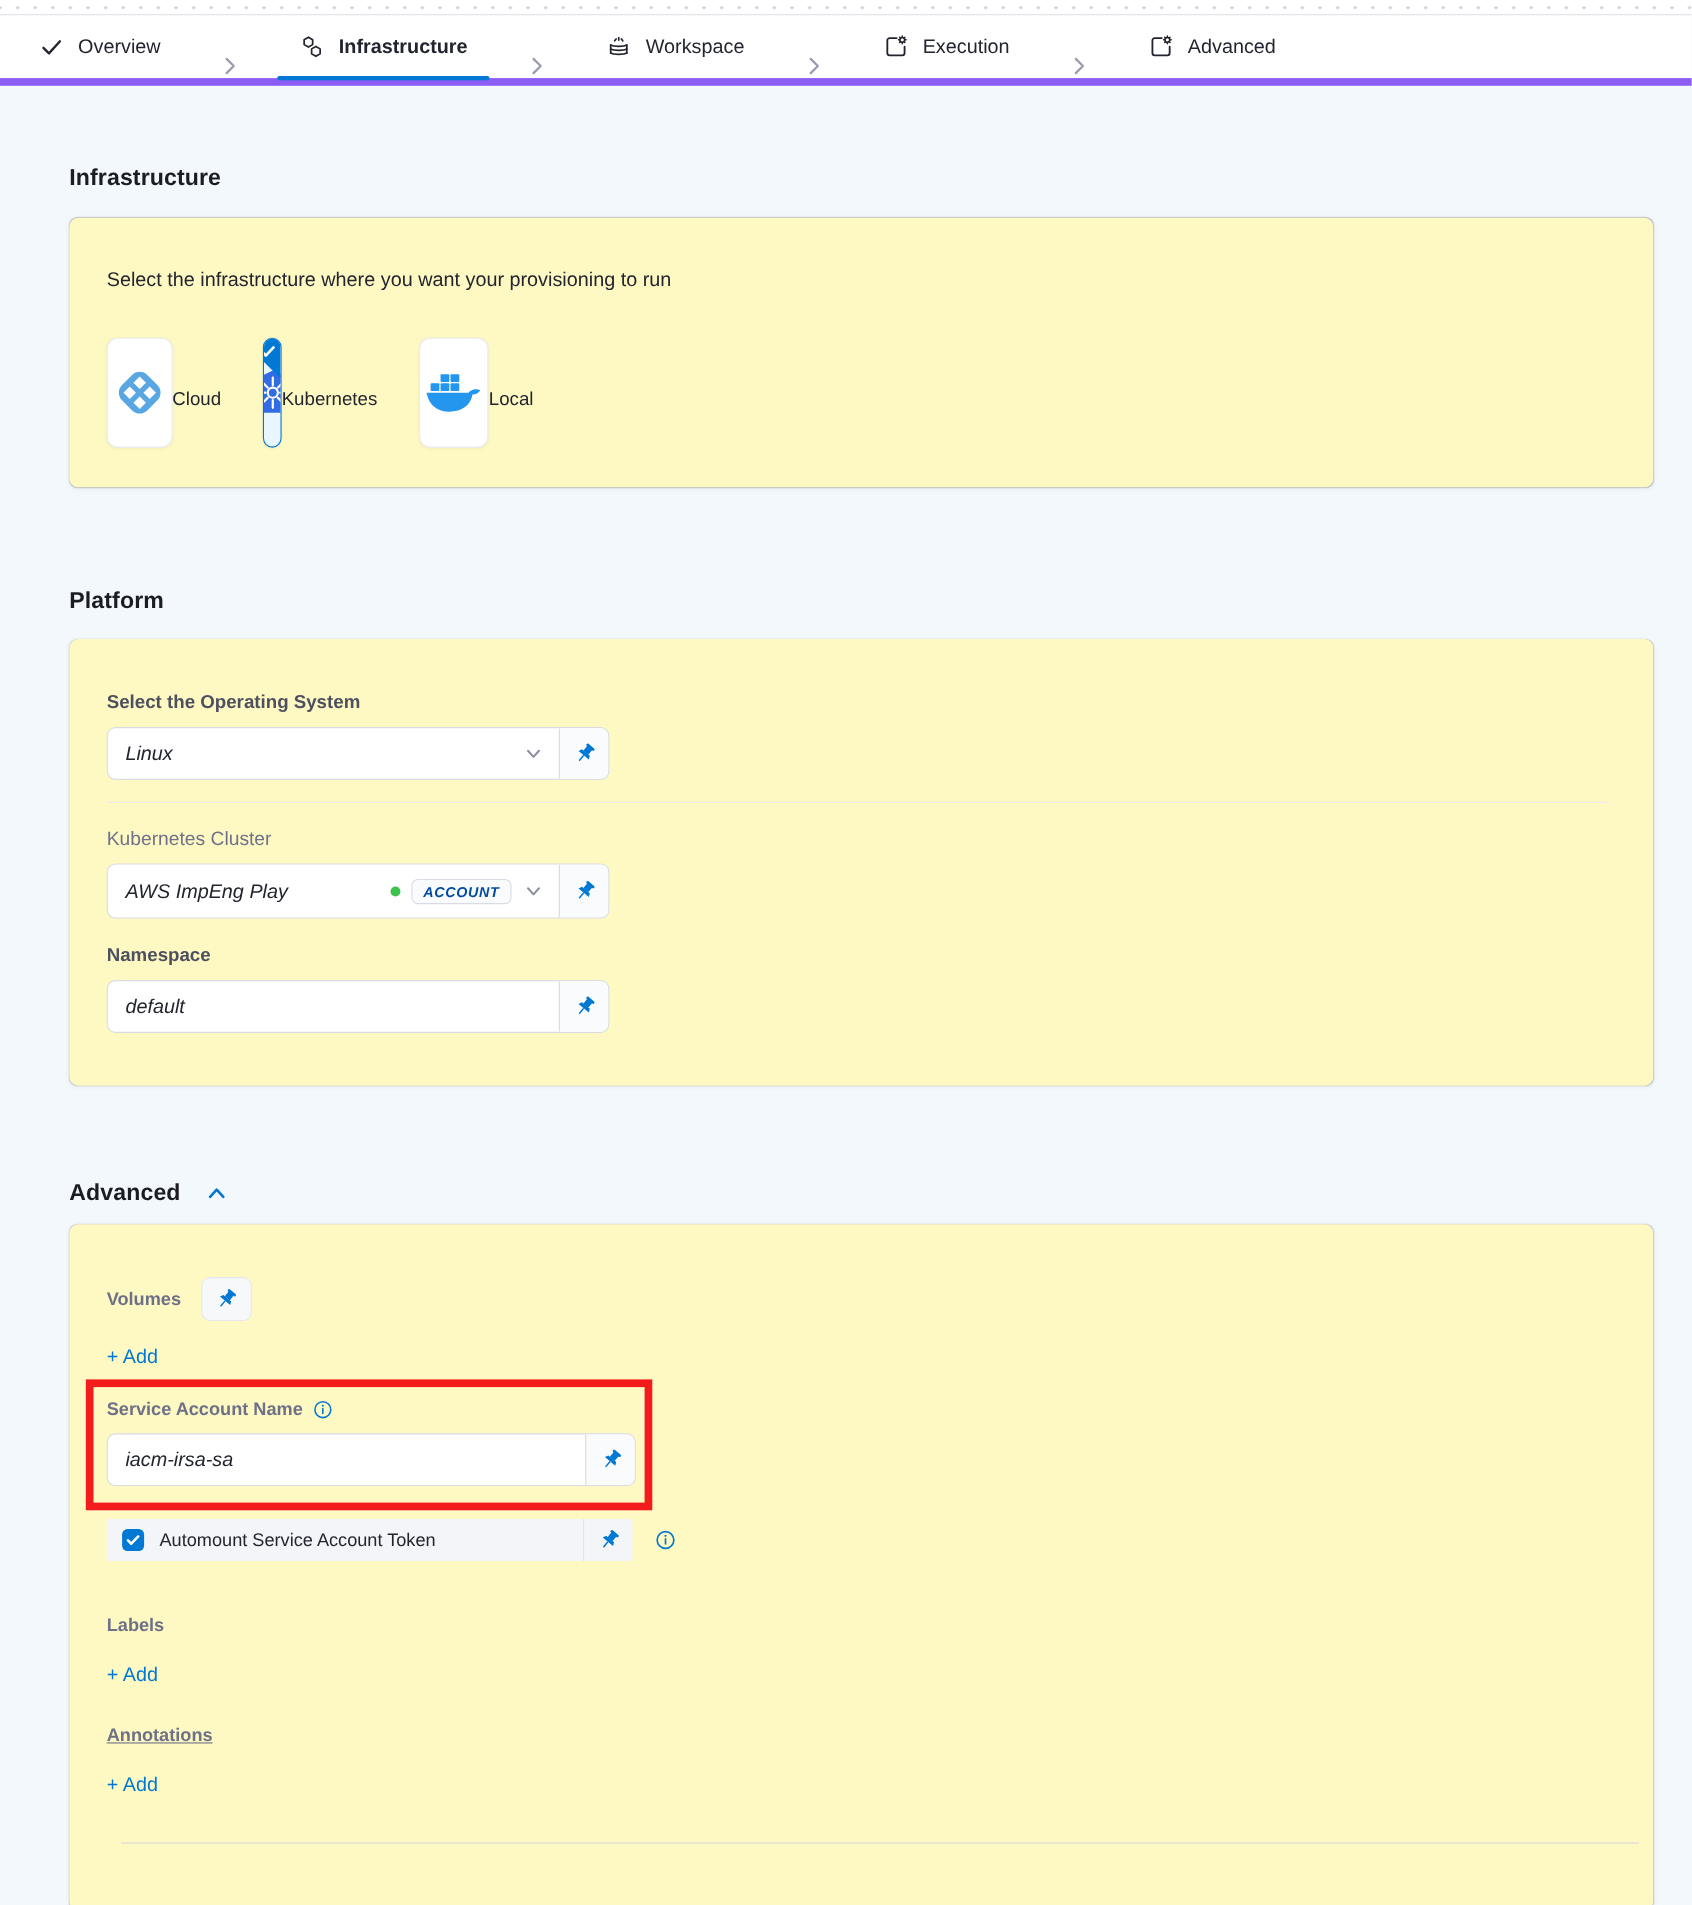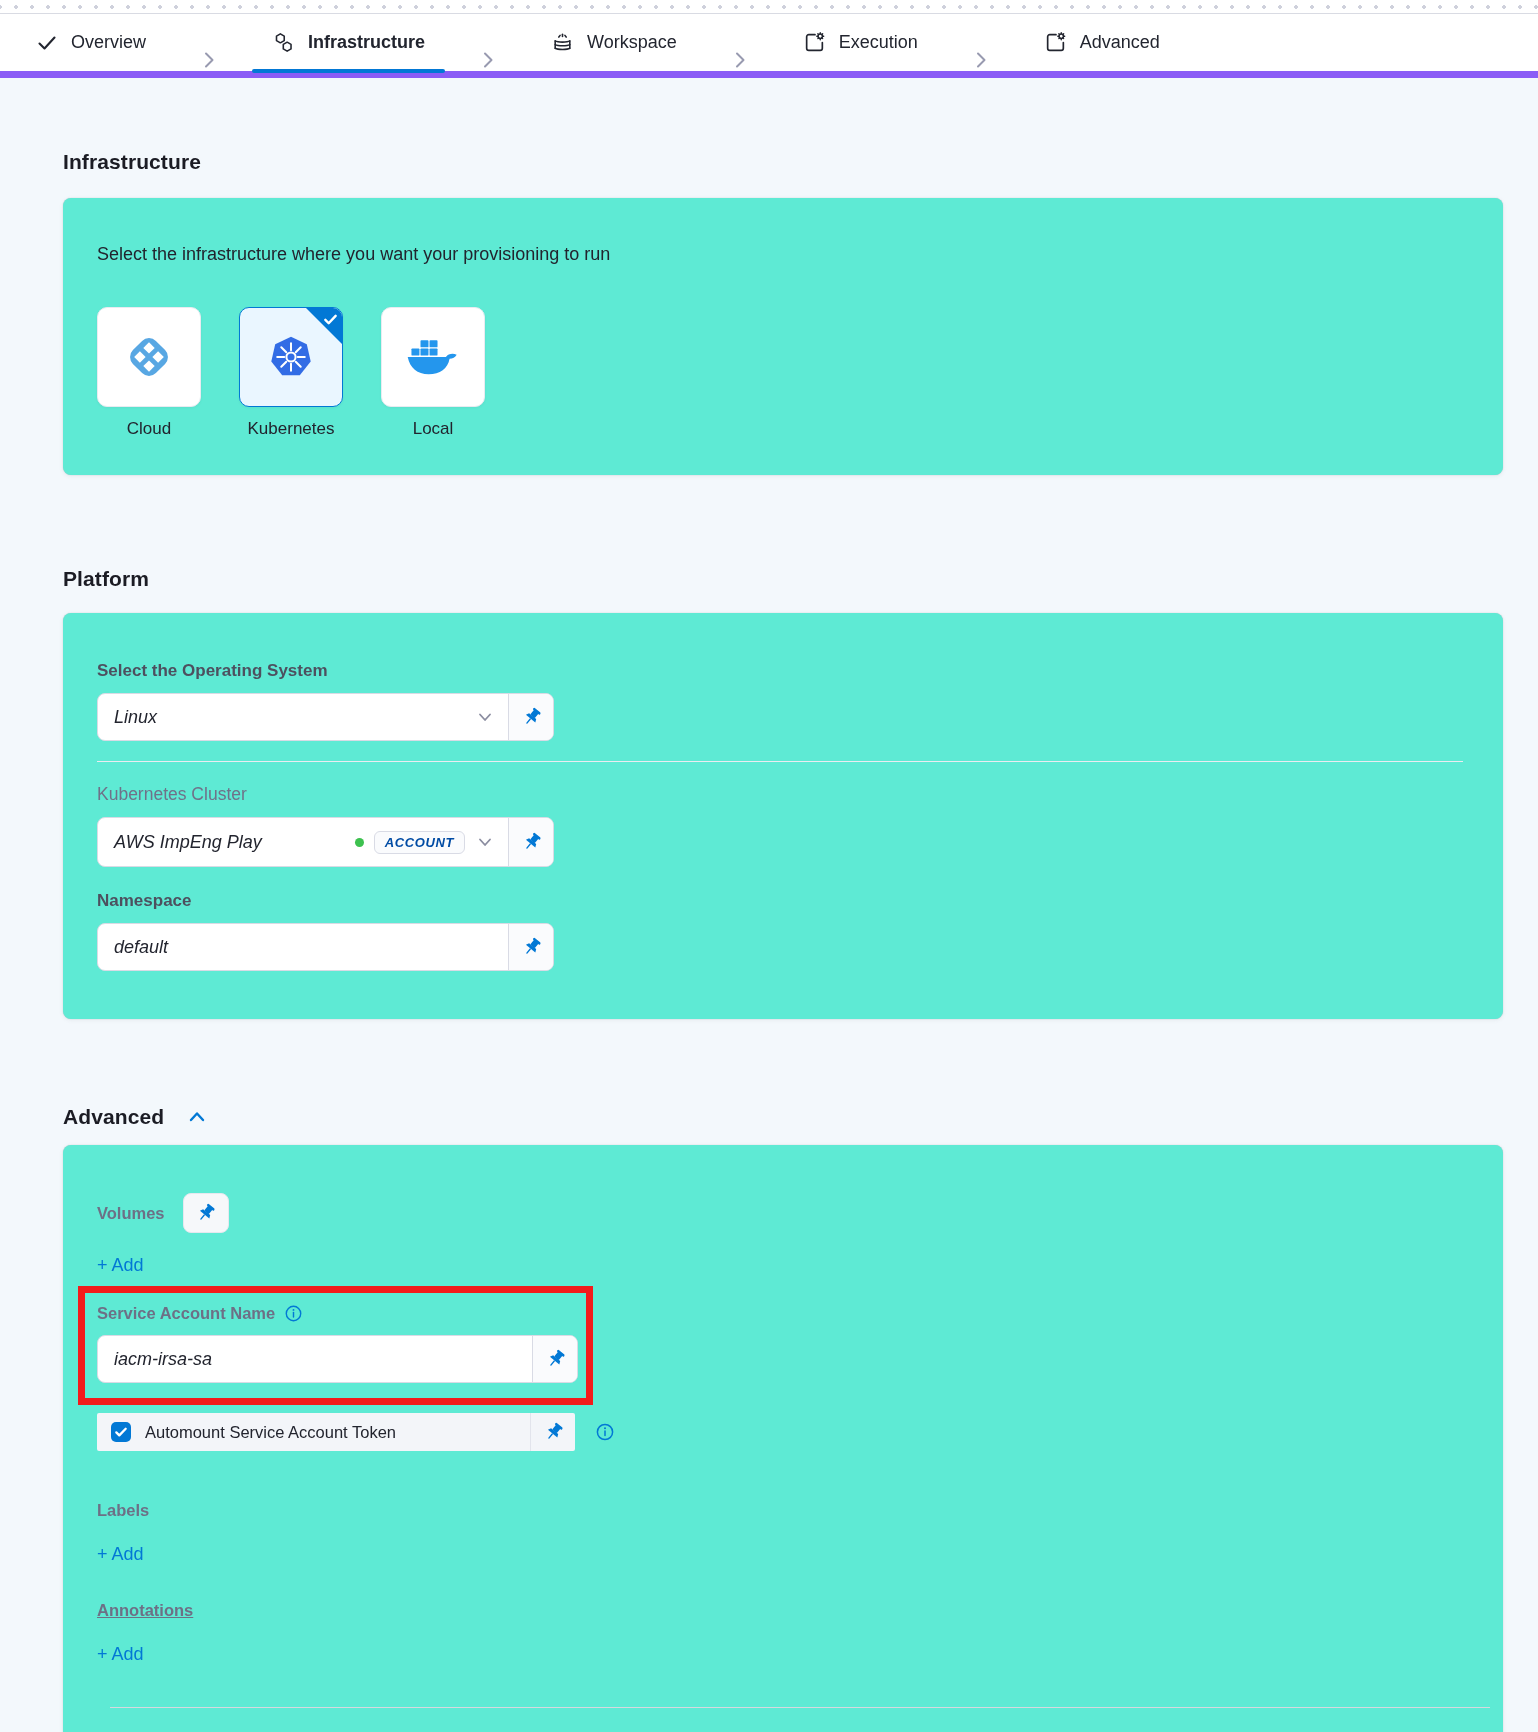--- a/index.html
+++ b/index.html
@@ -33,28 +33,28 @@
     content: ""; position: absolute; left: -12px; right: -12px; bottom: -2px;
     height: 4px; background: #0278d5; border-radius: 2px;
   }
   .tab-sep { margin: 0 46px; display: flex; align-items: center; }
   .icon { display: inline-flex; align-items: center; justify-content: center; }
 
   
   .main { padding: 72px 0 0 63px; }
   .section-heading { font-size: 21px; font-weight: 700; color: #1b1c24; letter-spacing: .1px; }
   .card {
-    width: 1440px; background: #5eead4; border-radius: 8px;
+    width: 1440px; background: #fef9c3; border-radius: 8px;
     box-shadow: 0 0 1px rgba(40,41,61,.28), 0 1px 4px rgba(96,97,112,.10);
   }
   .card-1 { margin-top: 24px; padding: 46px 40px 36px 34px; }
   .prompt-text { font-size: 18px; color: #22242e; }
 
   .tiles-row { display: flex; gap: 38px; margin-top: 42px; }
-  .tile-wrap { width: 104px; display: flex; flex-direction: column; align-items: center; }
+  .tile-wrap { width: 104px; display: flex; flex-direction: row; align-items: center; }
   .tile {
     width: 104px; height: 100px; background: #fff; border: 1px solid #e9ebf1;
     border-radius: 10px; display: flex; align-items: center; justify-content: center;
     position: relative; cursor: pointer; box-shadow: 0 1px 3px rgba(40,41,61,.05);
     overflow: hidden;
   }
   .tile.selected { background: #eaf6ff; border: 1.5px solid #0278d5; }
   .tile.selected .corner {
     position: absolute; top: 0; right: 0; width: 0; height: 0;
     border-left: 36px solid transparent; border-top: 36px solid #0278d5;

